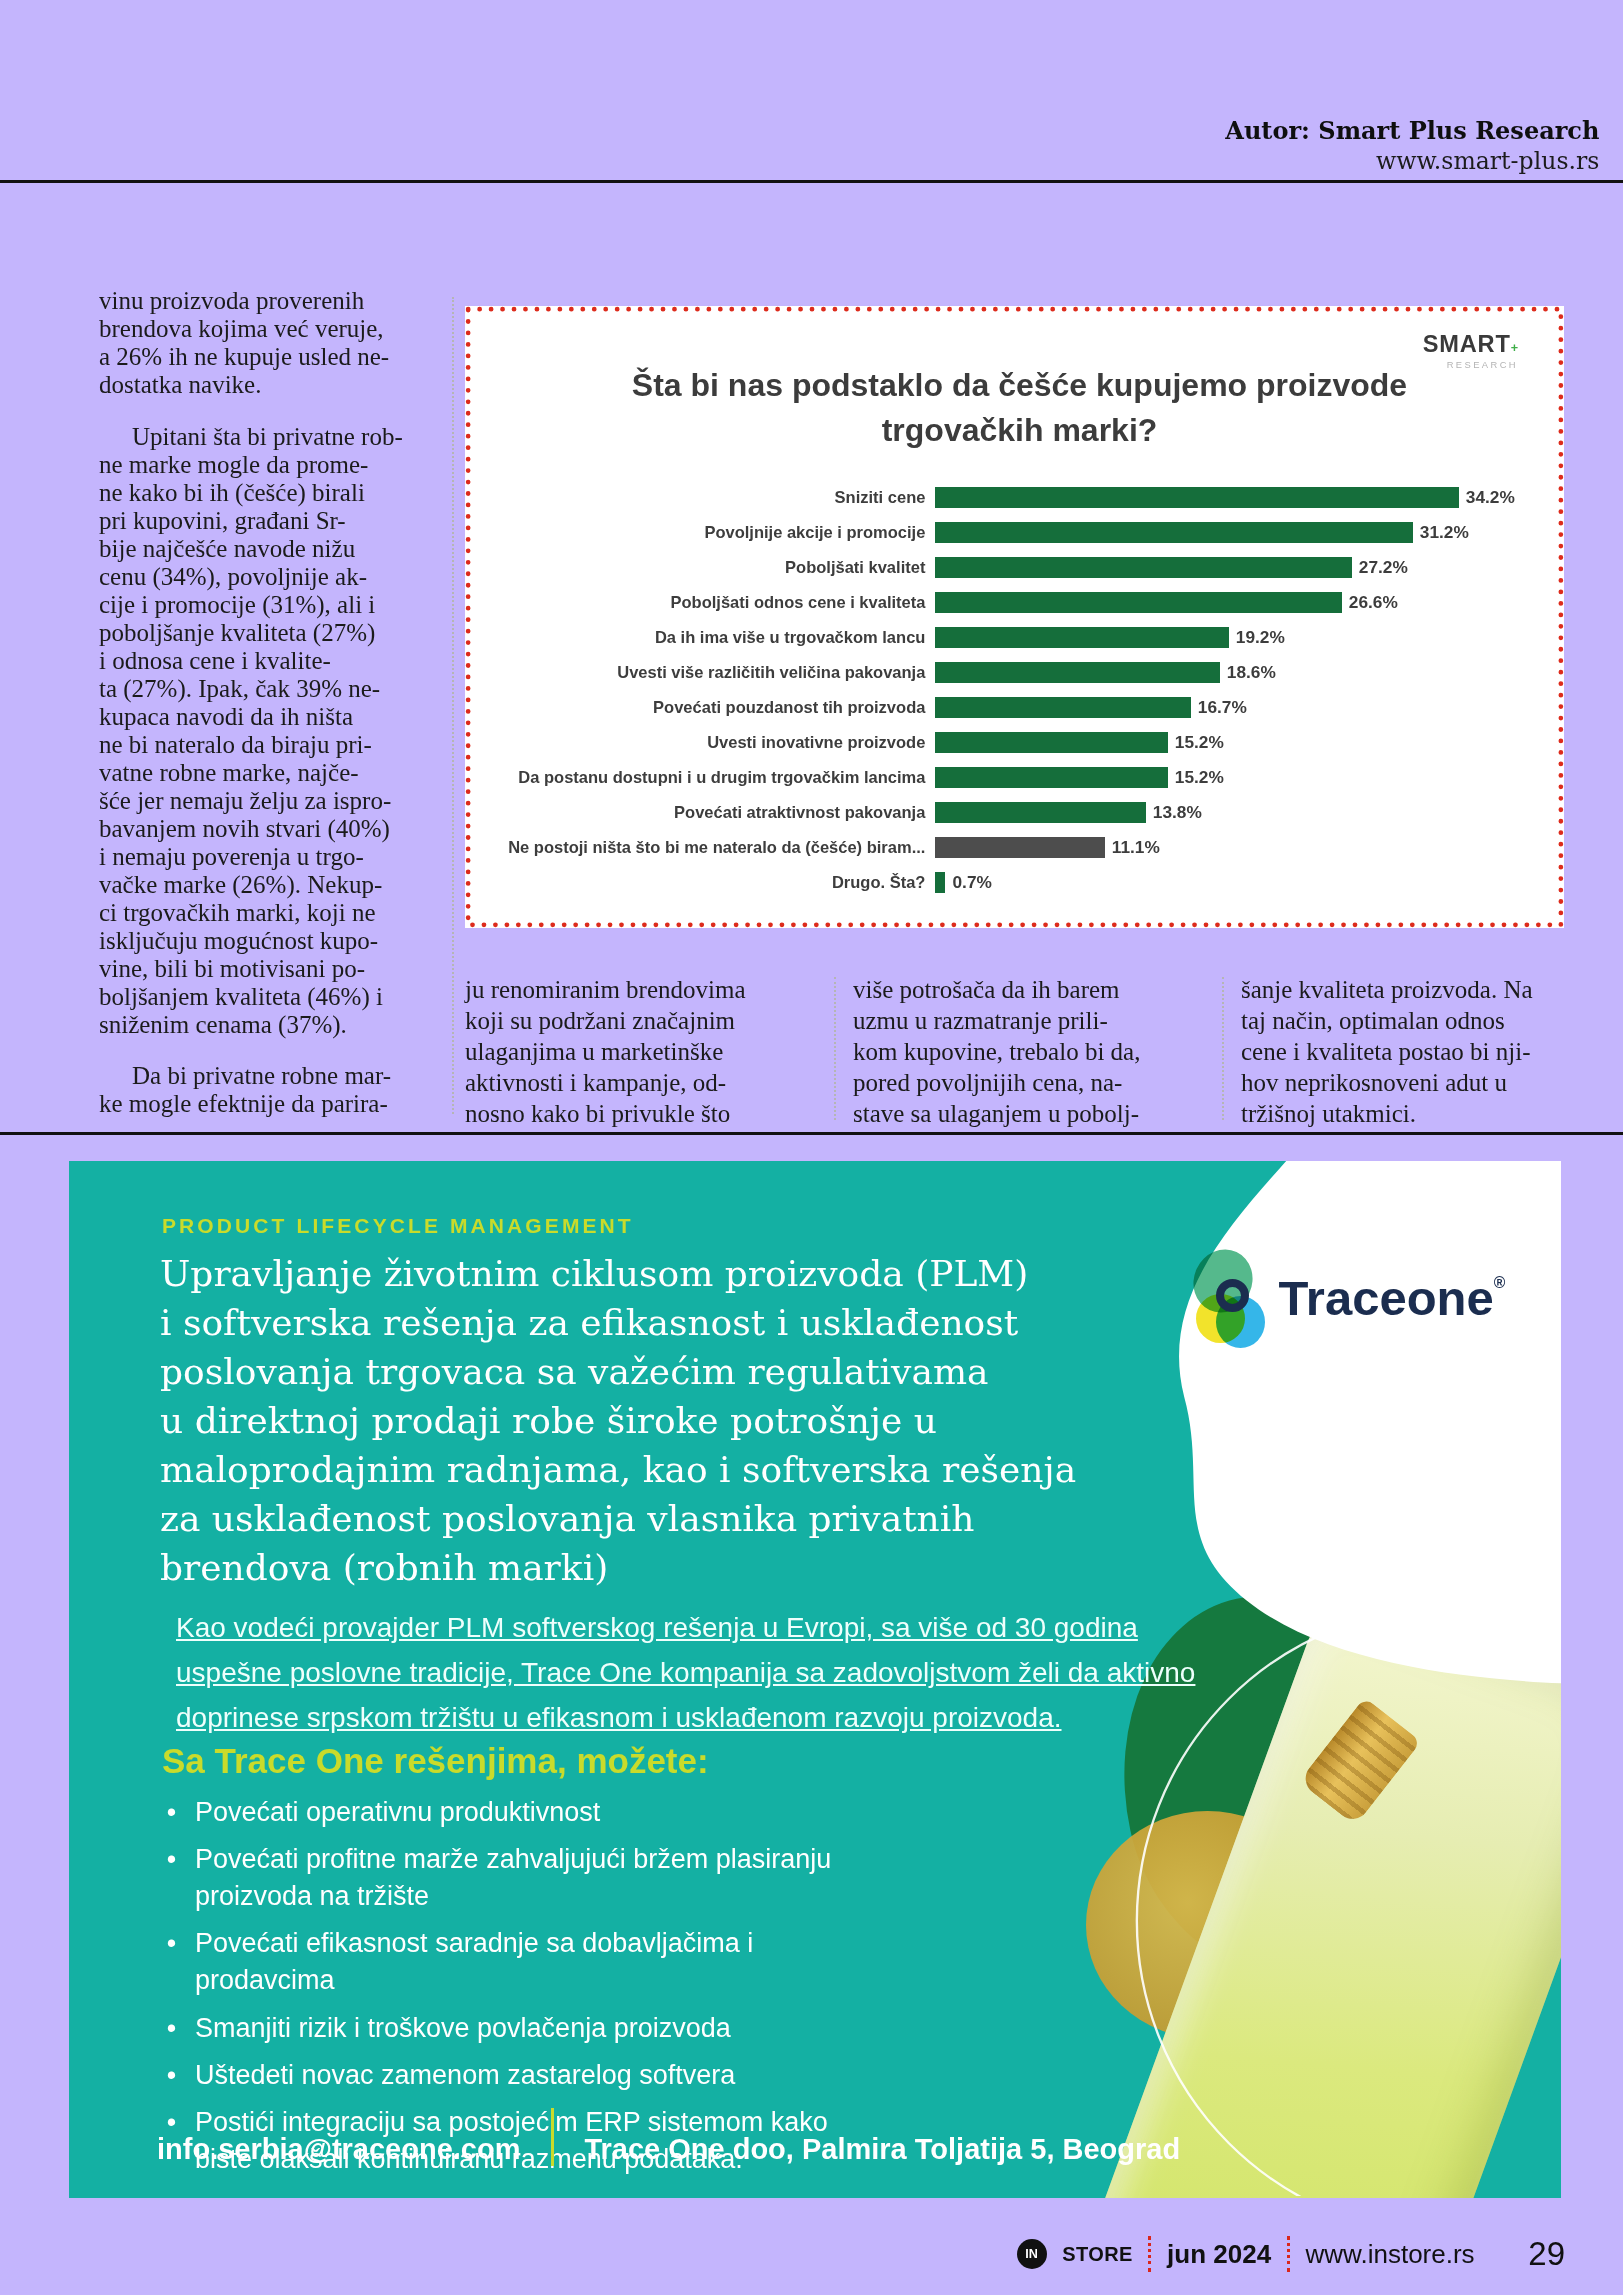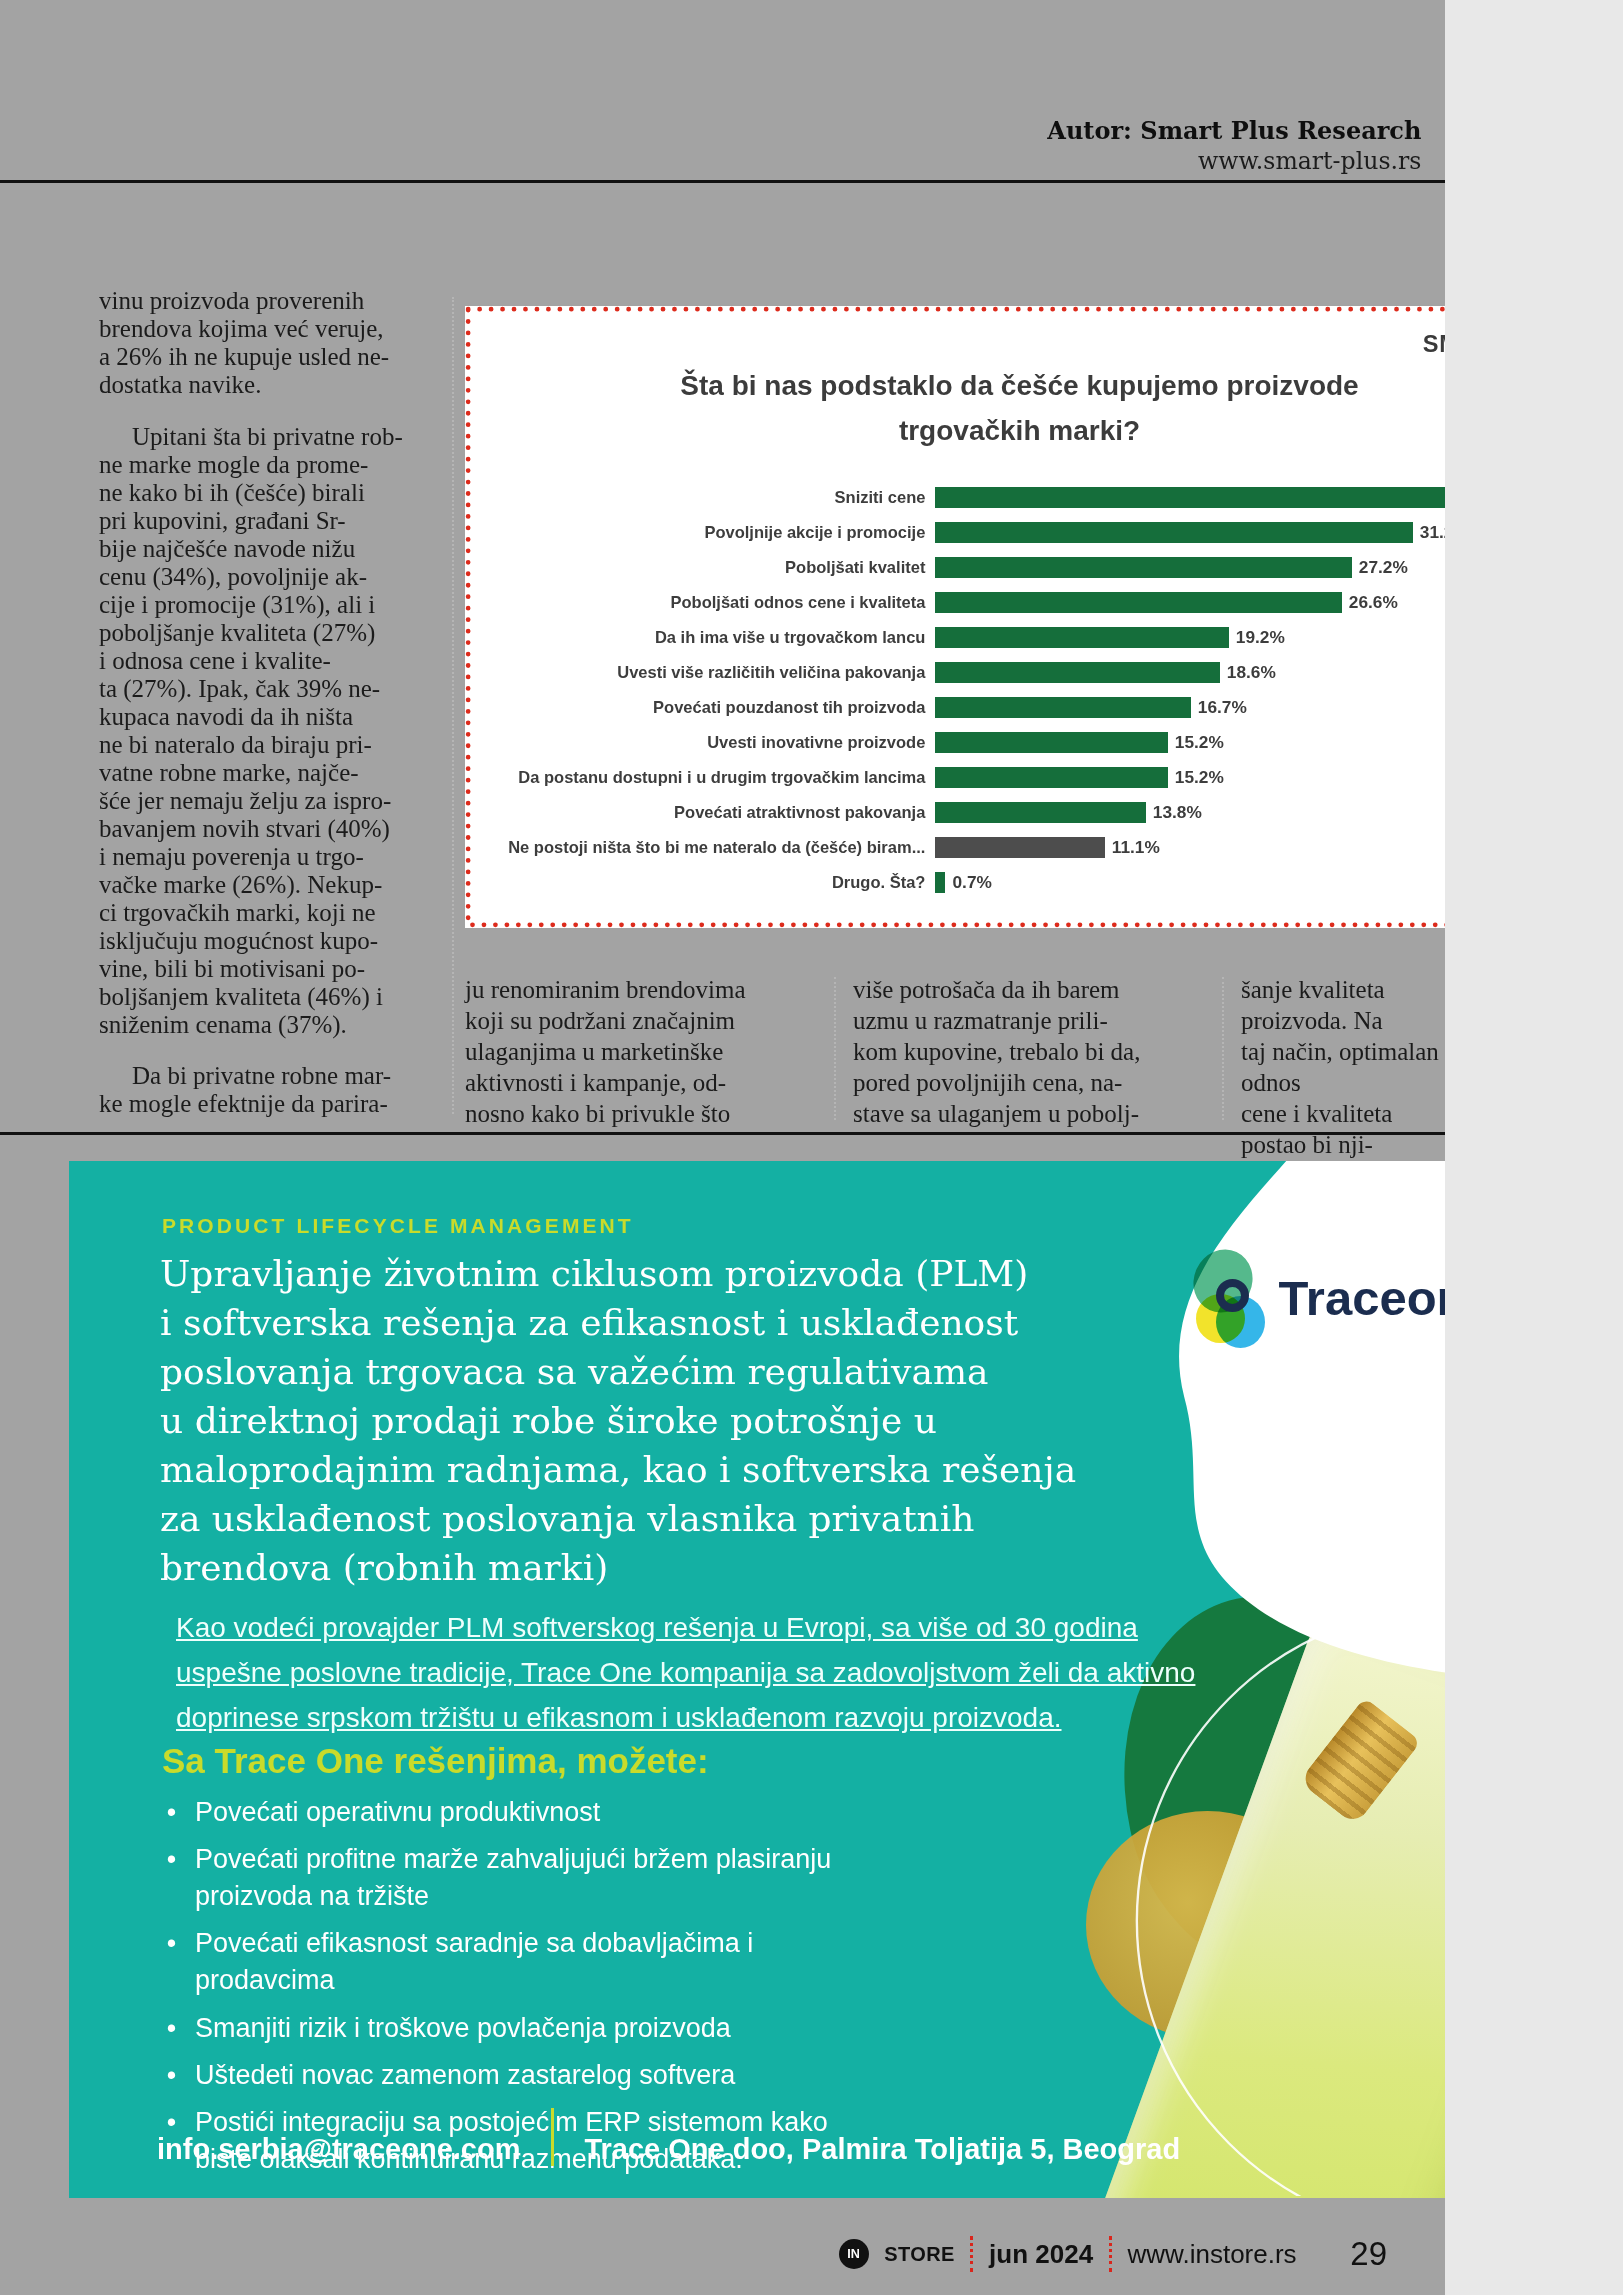--- a/index.html
+++ b/index.html
@@ -1,16 +1,16 @@
 <!DOCTYPE html>
 <html style="font-size:12.6px"><head>
 <meta charset="utf-8">
 <style>
   html,body{margin:0;padding:0;background:#e8e8e8;}
-  .page{position:relative;width:1445px;height:2295px;background:#a3a3a3;overflow:hidden;
+  .page{position:relative;width:1623px;height:2295px;background:#c4b5fd;overflow:hidden;
         font-family:"Liberation Serif",serif;}
   
   .masthead{position:absolute;top:115px;right:23.6px;text-align:right;font-family:"DejaVu Serif",serif;}
   .masthead .author{font-weight:bold;font-size:24px;color:#0f0f0f;line-height:31px;}
   .masthead .site{font-size:23.6px;color:#1c1c1c;line-height:30px;}
   .top-rule{position:absolute;top:180px;left:0;width:1623px;height:3.1px;background:#111;}
   
   .left-col{position:absolute;left:99px;top:287px;color:#1b1b1b;font-size:25px;line-height:28px;}
   .left-col .para{white-space:pre-line;}
   .left-col .para.indent{text-indent:33px;margin-top:23.6px;}
@@ -22,21 +22,21 @@
   .bcol1{left:465px;} .bcol2{left:853px;} .bcol3{left:1241px;}
   .mid-rule{position:absolute;top:1132px;left:0;width:1623px;height:3.1px;background:#111;}
   
   .chart-box{position:absolute;left:465px;top:306px;width:1099px;height:622px;background:#fff;}
   .chart-border{position:absolute;inset:0;width:100%;height:100%;}
   .chart-logo{position:absolute;top:27px;right:46px;text-align:right;font-family:"Liberation Sans",sans-serif;line-height:1;}
   .chart-logo .smart{font-size:23.6px;font-weight:800;color:#3a3a3a;letter-spacing:0.8px;}
   .chart-logo .plus{color:#3fae49;font-weight:800;}
   .chart-logo .research{display:block;font-size:9.4px;color:#b4b4b4;letter-spacing:2.4px;margin-top:3.9px;}
   .chart-title{position:absolute;top:57px;left:10px;right:0;text-align:center;
-    font-family:"Liberation Sans",sans-serif;font-size:28px;font-weight:600;color:#3c3c3c;
+    font-family:"Liberation Sans",sans-serif;font-size:32px;font-weight:600;color:#3c3c3c;
     line-height:45px;white-space:pre-line;}
   .chart-rows{position:absolute;top:174px;left:20.4px;right:15.7px;}
   .bar-row{display:flex;align-items:center;height:35px;font-family:"Liberation Sans",sans-serif;}
   .bar-label{width:440px;flex:0 0 440px;text-align:right;padding-right:9.4px;
     font-size:16.5px;font-weight:600;color:#3d3d3d;line-height:1.05;}
   .bar{height:21px;flex:0 0 auto;}
   .bar-value{margin-left:7px;font-size:17.3px;font-weight:700;color:#3d3d3d;text-align:right;}
   
   .ad{position:absolute;left:69px;top:1161px;width:1492px;height:1037px;overflow:hidden;
       font-family:"Liberation Sans",sans-serif;}

